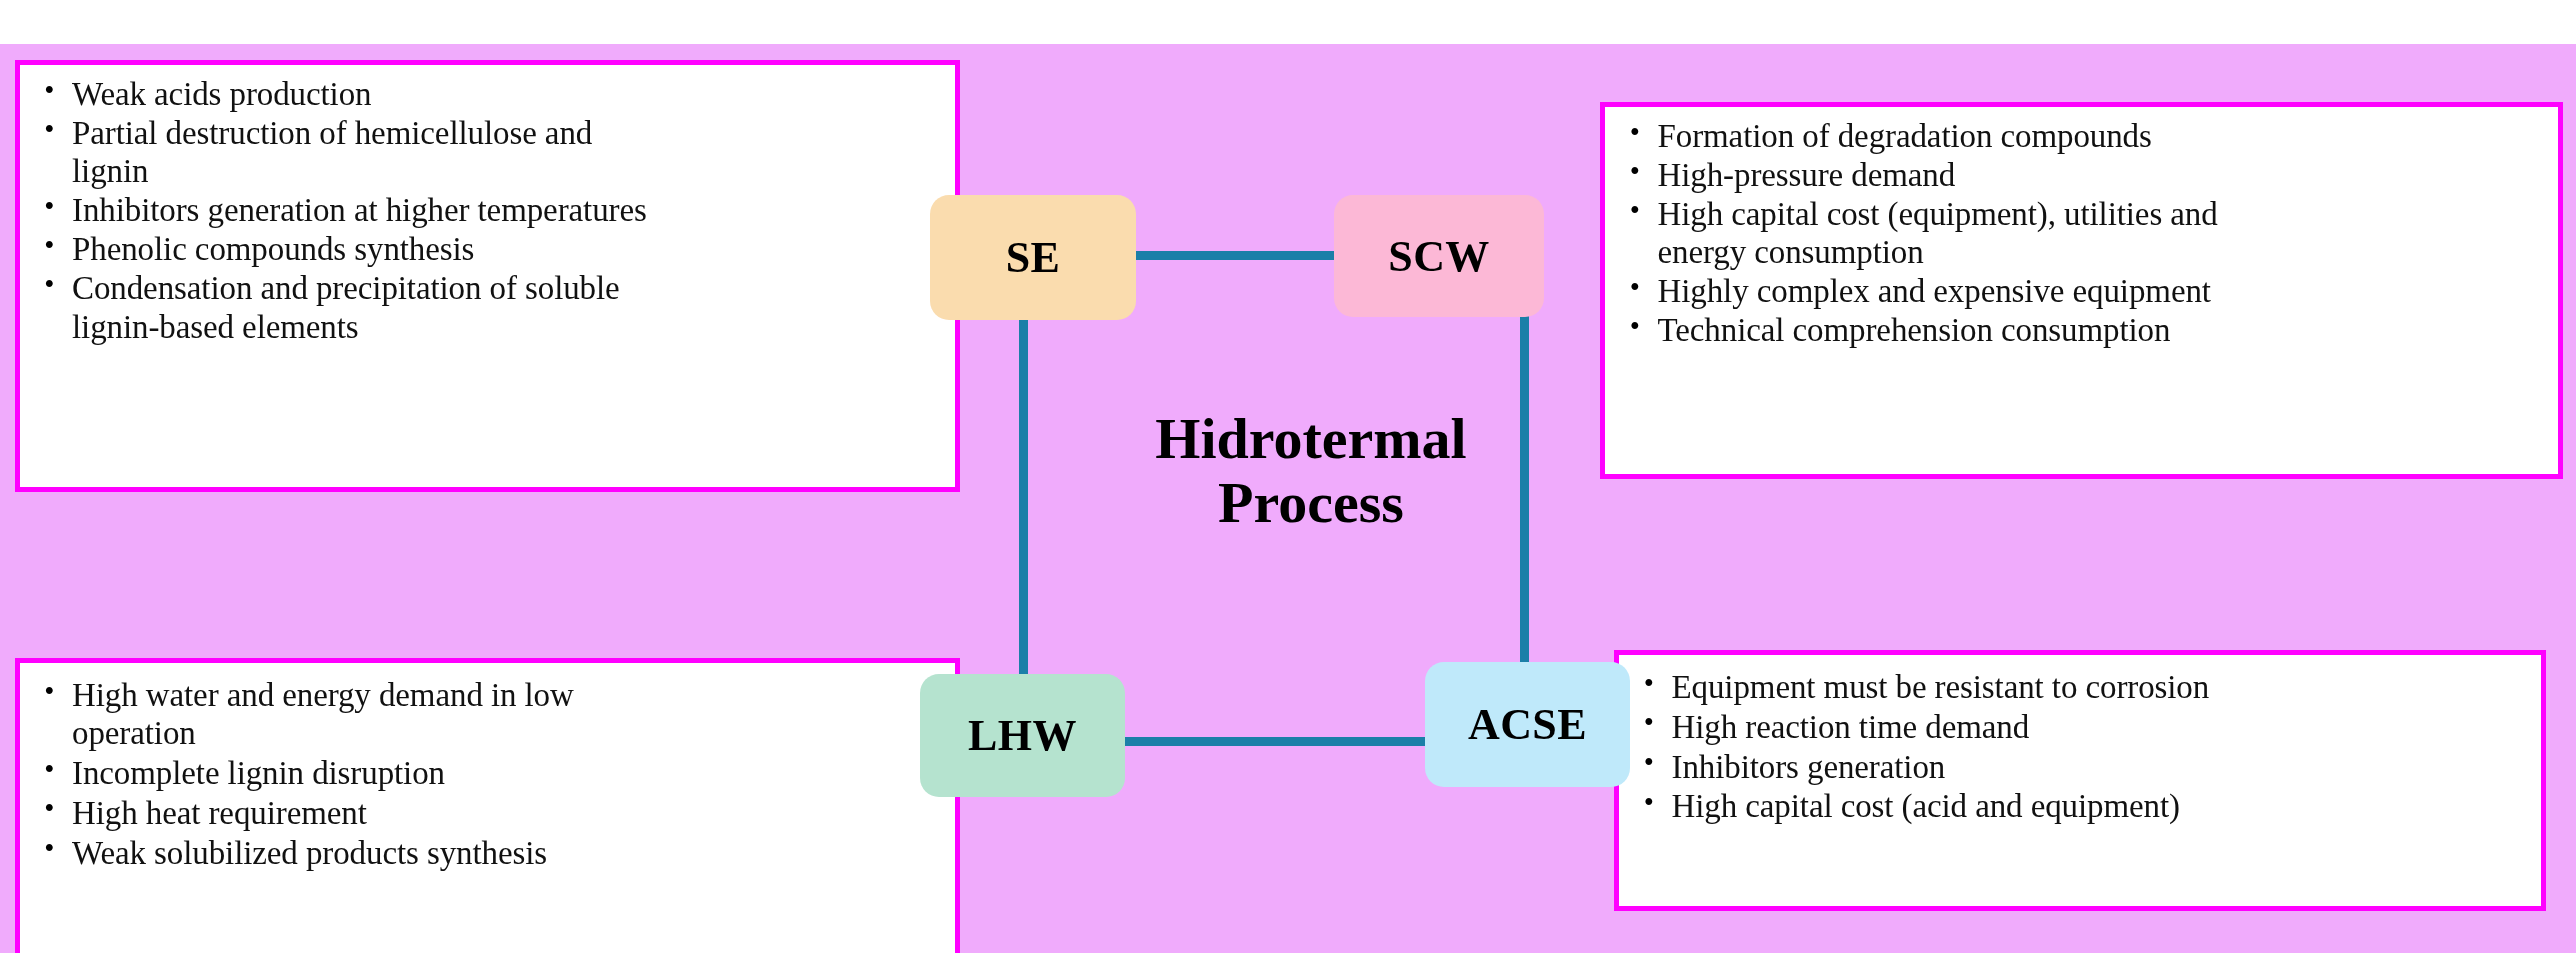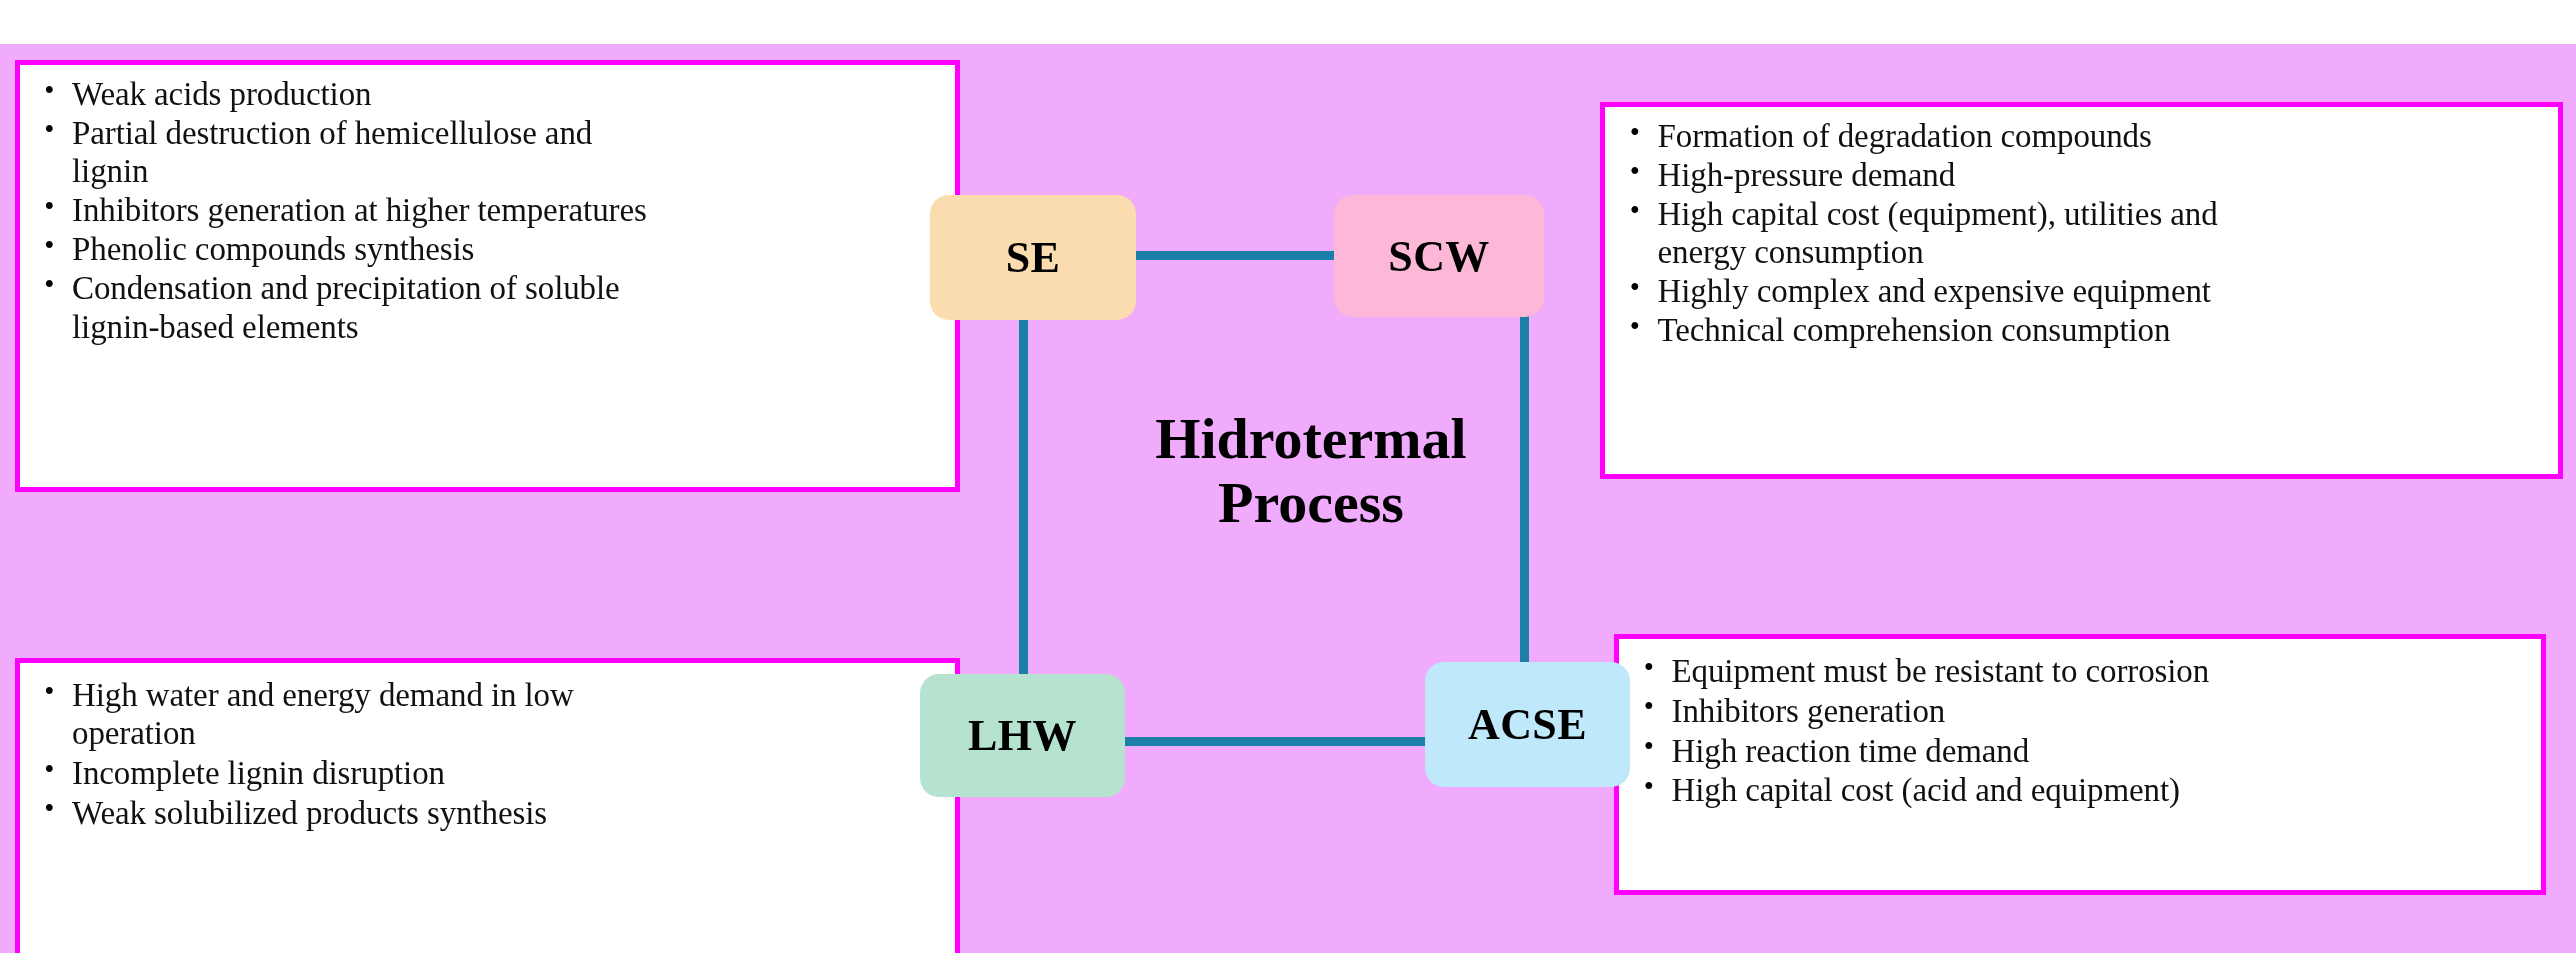--- a/index.html
+++ b/index.html
@@ -47,21 +47,21 @@
     top: -1.5px;
     font-size: 29px;
     line-height: 1.16;
     color: #000000;
   }
 
   
   #panel-tl { left: 14.5px;   top: 16px;   width: 945px; height: 432px; padding: 10.2px 7.3px 0 14.5px; }
   #panel-tr { left: 1600px; top: 58px;   width: 963px; height: 377px; padding: 10.2px 7.3px 0 14.5px; }
   #panel-bl { left: 14.5px;   top: 614px;  width: 945px; height: 318px; padding: 13px 7.3px 0 14.5px; }
-  #panel-br { left: 1614px; top: 590px;  width: 932px; height: 261px; padding: 13px 7.3px 0 14.5px; }
+  #panel-br { left: 1614px; top: 606px;  width: 932px; height: 261px; padding: 13px 7.3px 0 14.5px; }
 
   #panel-tl .panel-list li { margin-bottom: 0.7px; }
   #panel-tr .panel-list li { margin-bottom: 0.7px; }
   #panel-bl .panel-list li { margin-bottom: 1.5px; }
   #panel-br .panel-list li { margin-bottom: 1.5px; }
 
   
   .connector {
     position: absolute;
     background: #1b7fa8;
@@ -139,29 +139,30 @@
       <li>Highly complex and expensive equipment</li>
       <li>Technical comprehension consumption</li>
     </ul>
   </div>
 
   <div class="panel" id="panel-bl">
     <ul class="panel-list">
       <li>High water and energy demand in low
 operation</li>
       <li>Incomplete lignin disruption</li>
+      <li>High heat requirement</li>
       <li>Weak solubilized products synthesis</li>
     </ul>
   </div>
 
   <div class="panel" id="panel-br">
     <ul class="panel-list">
       <li>Equipment must be resistant to corrosion</li>
+      <li>High reaction time demand</li>
       <li>Inhibitors generation</li>
-      <li>High reaction time demand</li>
       <li>High capital cost (acid and equipment)</li>
     </ul>
   </div>
 
   <div class="node" id="node-se">SE</div>
   <div class="node" id="node-scw">SCW</div>
   <div class="node" id="node-lhw">LHW</div>
   <div class="node" id="node-acse">ACSE</div>
 
   <div id="center-title">Hidrotermal

